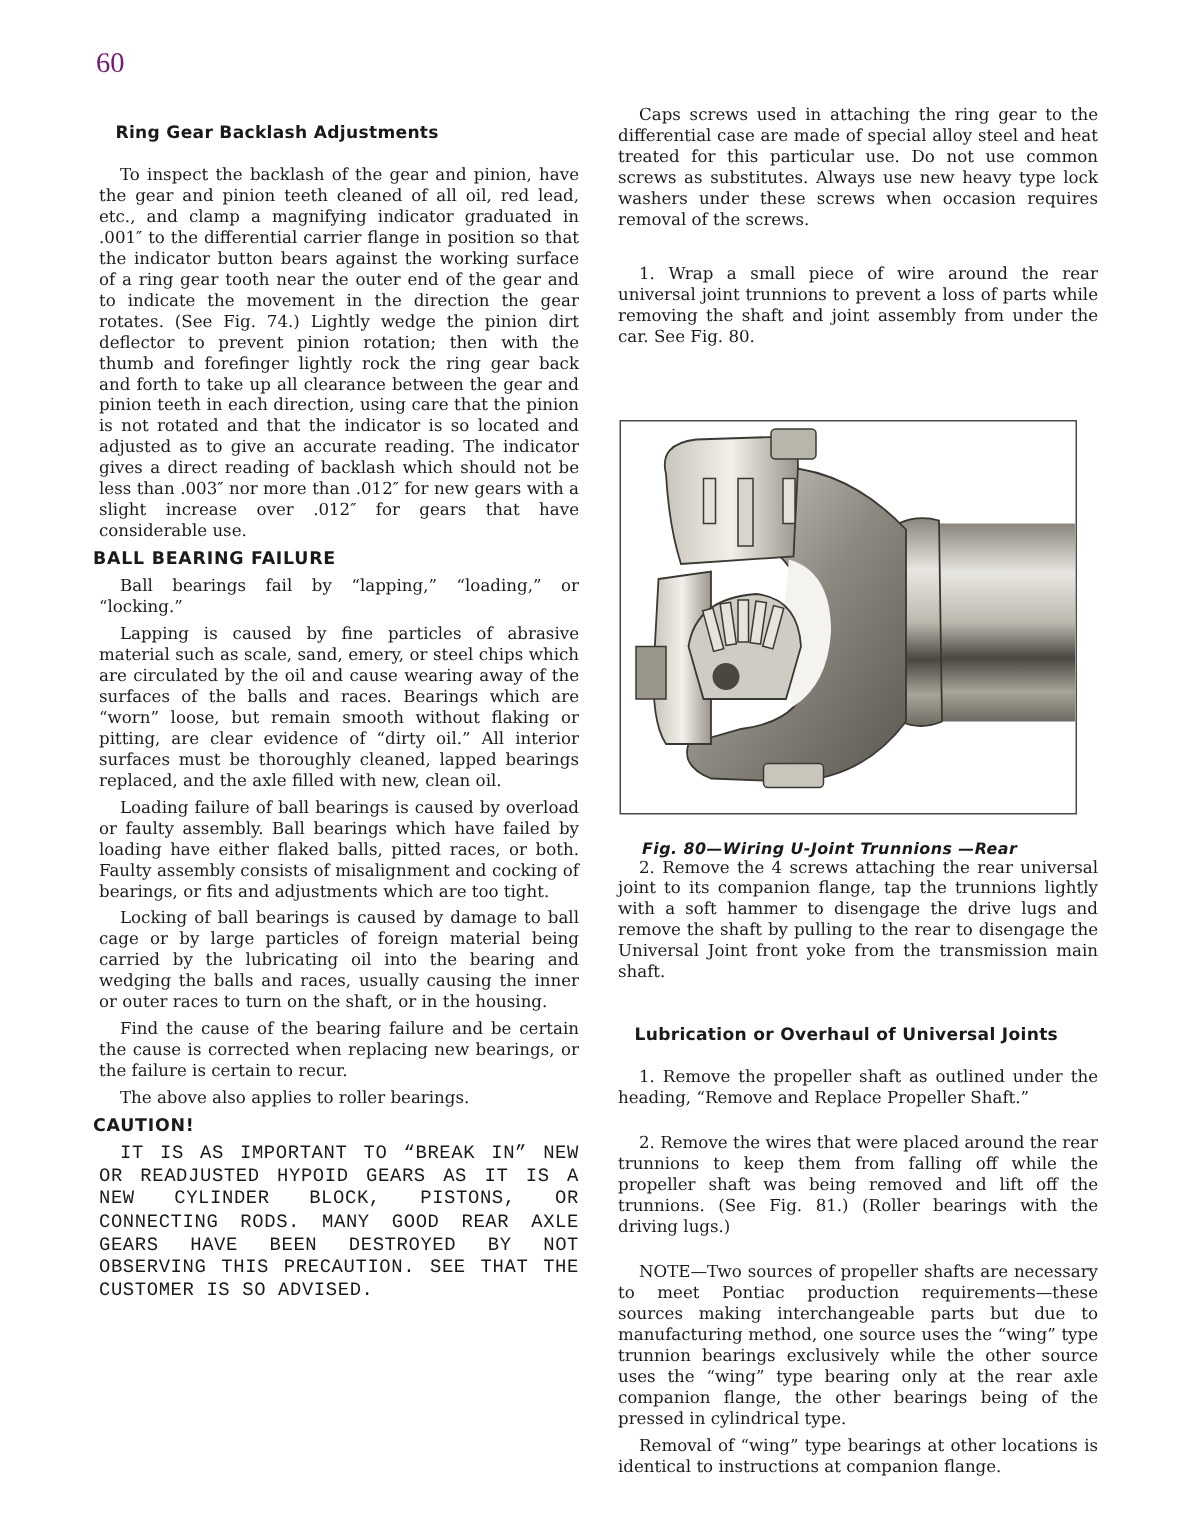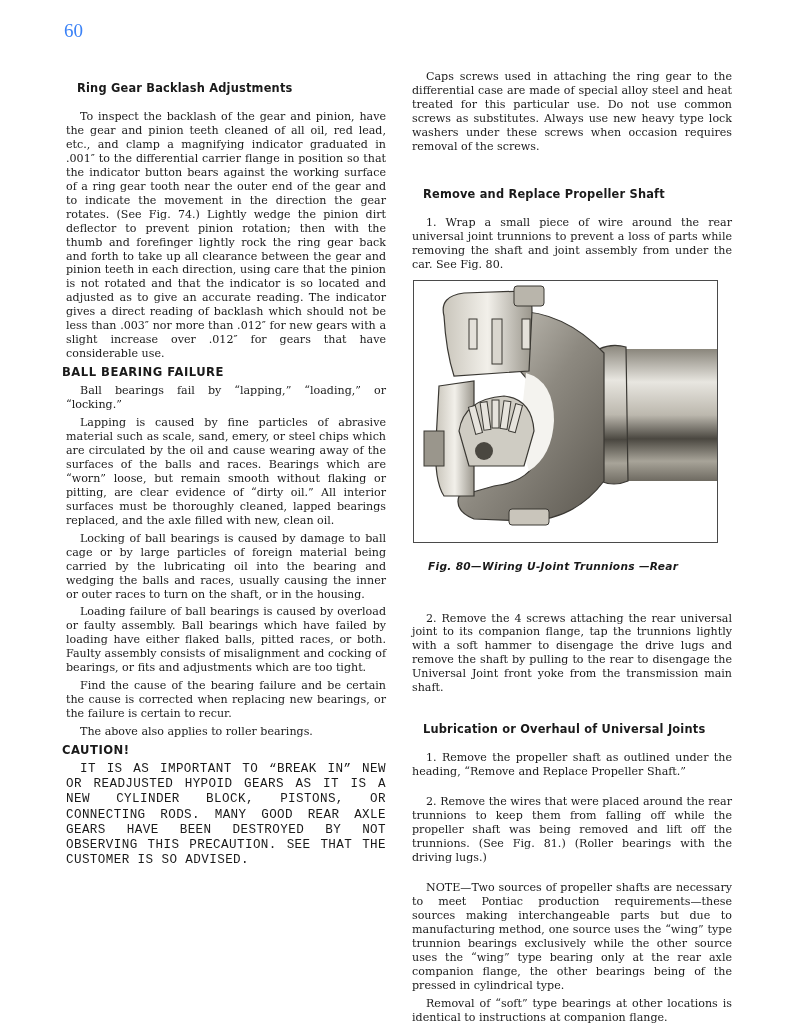--- a/index.html
+++ b/index.html
@@ -1,17 +1,17 @@
 <!DOCTYPE html>
 <html><head>
 <meta charset="utf-8">
 <style>
   html, body { margin: 0; padding: 0; background: #ffffff; }
   body { width: 791px; height: 1024px; position: relative; overflow: hidden; color: #1a1a1a; }
-  .page-number { position: absolute; left: 64px; top: 20px; font-family: "Liberation Serif", serif; font-size: 19px; color: #3b82f6; }
+  .page-number { position: absolute; left: 64px; top: 32px; font-family: "Liberation Serif", serif; font-size: 19px; color: #701a75; }
   .col { position: absolute; top: 66px; width: 328px; font-family: "DejaVu Serif", serif; font-size: 11.1px; line-height: 13.95px; text-align: justify; }
   .col-left { left: 62px; }
   .col-right { left: 408px; top: 66px; }
   .col p { margin: 4px; text-indent: 14px; }
   .h-bold { font-family: "DejaVu Sans", sans-serif; font-weight: bold; font-size: 11.4px; line-height: 14px; margin: 15px; letter-spacing: 0.2px; }
   .h-caps { font-family: "DejaVu Sans", sans-serif; font-weight: bold; font-size: 11.6px; line-height: 15px; margin: 3px 0 0 0; letter-spacing: 0.5px; }
   .caution { text-indent: 14px; font-family: Liberation Mono, monospace; font-size: 12.6px; line-height: 15.2px; letter-spacing: 0.4px; }
   .gap-s { height: 8px; }
   .gap-m { height: 14px; }
   .figure { position: absolute; left: 413px; top: 280px; width: 303px; height: 261px; border: 1.5px solid #4a4a4a; background: #ffffff; overflow: hidden; }
@@ -22,45 +22,44 @@
 
 <div class="page-number">60</div>
 
 <div class="col col-left">
   <h3 class="h-bold">Ring Gear Backlash Adjustments</h3>
   <p>To inspect the backlash of the gear and pinion, have the gear and pinion teeth cleaned of all oil, red lead, etc., and clamp a magnifying indicator graduated in .001″ to the differential carrier flange in position so that the indicator button bears against the working surface of a ring gear tooth near the outer end of the gear and to indicate the movement in the direction the gear rotates. (See Fig. 74.) Lightly wedge the pinion dirt deflector to prevent pinion rotation; then with the thumb and forefinger lightly rock the ring gear back and forth to take up all clearance between the gear and pinion teeth in each direction, using care that the pinion is not rotated and that the indicator is so located and adjusted as to give an accurate reading. The indicator gives a direct reading of backlash which should not be less than .003″ nor more than .012″ for new gears with a slight increase over .012″ for gears that have considerable use.</p>
 
   <h3 class="h-caps">BALL BEARING FAILURE</h3>
   <p>Ball bearings fail by “lapping,” “loading,” or “locking.”</p>
   <p>Lapping is caused by fine particles of abrasive material such as scale, sand, emery, or steel chips which are circulated by the oil and cause wearing away of the surfaces of the balls and races. Bearings which are “worn” loose, but remain smooth without flaking or pitting, are clear evidence of “dirty oil.” All interior surfaces must be thoroughly cleaned, lapped bearings replaced, and the axle filled with new, clean oil.</p>
+  <p>Loading failure of ball bearings is caused by overload or faulty assembly. Ball bearings which have failed by loading have either flaked balls, pitted races, or both. Faulty assembly consists of misalignment and cocking of bearings, or fits and adjustments which are too tight.</p>
   <p>Locking of ball bearings is caused by damage to ball cage or by large particles of foreign material being carried by the lubricating oil into the bearing and wedging the balls and races, usually causing the inner or outer races to turn on the shaft, or in the housing.</p>
-  <p>Loading failure of ball bearings is caused by overload or faulty assembly. Ball bearings which have failed by loading have either flaked balls, pitted races, or both. Faulty assembly consists of misalignment and cocking of bearings, or fits and adjustments which are too tight.</p>
   <p>Find the cause of the bearing failure and be certain the cause is corrected when replacing new bearings, or the failure is certain to recur.</p>
   <p>The above also applies to roller bearings.</p>
 
   <h3 class="h-caps">CAUTION!</h3>
   <p class="caution">IT IS AS IMPORTANT TO “BREAK IN” NEW OR READJUSTED HYPOID GEARS AS IT IS A NEW CYLINDER BLOCK, PISTONS, OR CONNECTING RODS. MANY GOOD REAR AXLE GEARS HAVE BEEN DESTROYED BY NOT OBSERVING THIS PRECAUTION. SEE THAT THE CUSTOMER IS SO ADVISED.</p>
 
 </div>
 
 <div class="col col-right">
   <p>Caps screws used in attaching the ring gear to the differential case are made of special alloy steel and heat treated for this particular use. Do not use common screws as substitutes. Always use new heavy type lock washers under these screws when occasion requires removal of the screws.</p>
   <div class="gap-m"></div>
-  <h4 class="h-bold">Remove and Replace Propeller Shaft</h4>
   <p>1. Wrap a small piece of wire around the rear universal joint trunnions to prevent a loss of parts while removing the shaft and joint assembly from under the car. See Fig. 80.</p>
   <div style="height:332px"></div>
   <p>2. Remove the 4 screws attaching the rear universal joint to its companion flange, tap the trunnions lightly with a soft hammer to disengage the drive lugs and remove the shaft by pulling to the rear to disengage the Universal Joint front yoke from the transmission main shaft.</p>
   <div class="gap-s"></div>
   <h3 class="h-bold">Lubrication or Overhaul of Universal Joints</h3>
   <p>1. Remove the propeller shaft as outlined under the heading, “Remove and Replace Propeller Shaft.”</p>
   <div class="gap-s"></div>
   <p>2. Remove the wires that were placed around the rear trunnions to keep them from falling off while the propeller shaft was being removed and lift off the trunnions. (See Fig. 81.) (Roller bearings with the driving lugs.)</p>
   <div class="gap-s"></div>
   <p>NOTE—Two sources of propeller shafts are necessary to meet Pontiac production requirements—these sources making interchangeable parts but due to manufacturing method, one source uses the “wing” type trunnion bearings exclusively while the other source uses the “wing” type bearing only at the rear axle companion flange, the other bearings being of the pressed in cylindrical type.</p>
-  <p>Removal of “soft” type bearings at other locations is identical to instructions at companion flange.</p>
+  <p>Removal of “wing” type bearings at other locations is identical to instructions at companion flange.</p>
 </div>
 
 <div class="figure">
   <svg width="303" height="261" viewBox="0 0 303 261">
     <defs>
       <linearGradient id="tube" x1="0" y1="0" x2="0" y2="1">
         <stop offset="0" stop-color="#8a867c"></stop>
         <stop offset="0.25" stop-color="#e8e6e0"></stop>
         <stop offset="0.5" stop-color="#bcb8ae"></stop>
         <stop offset="0.68" stop-color="#4a4740"></stop>

